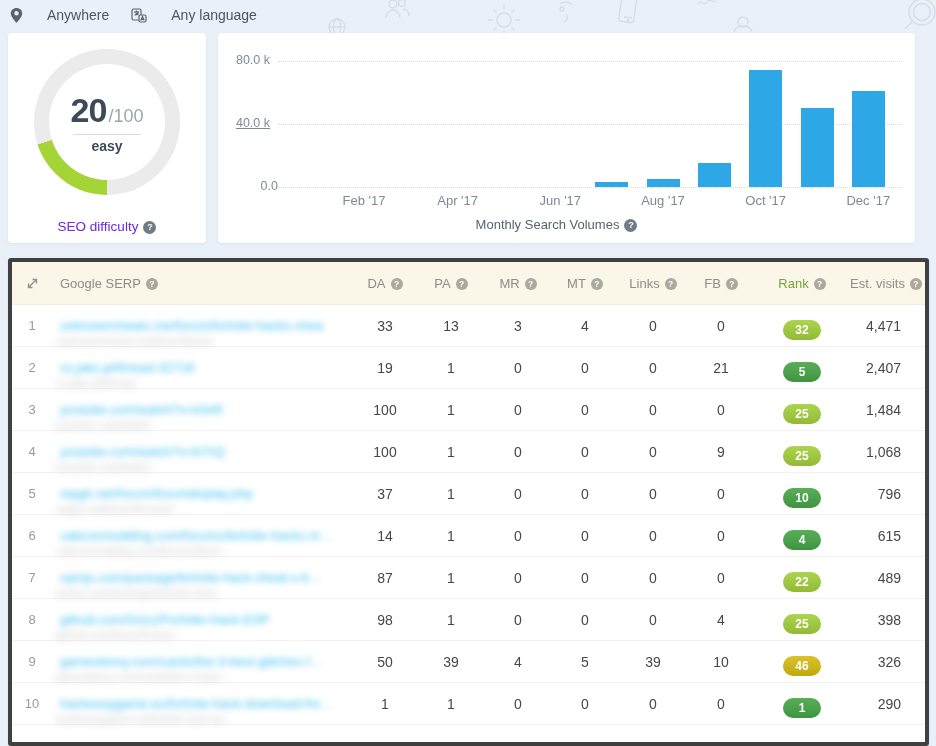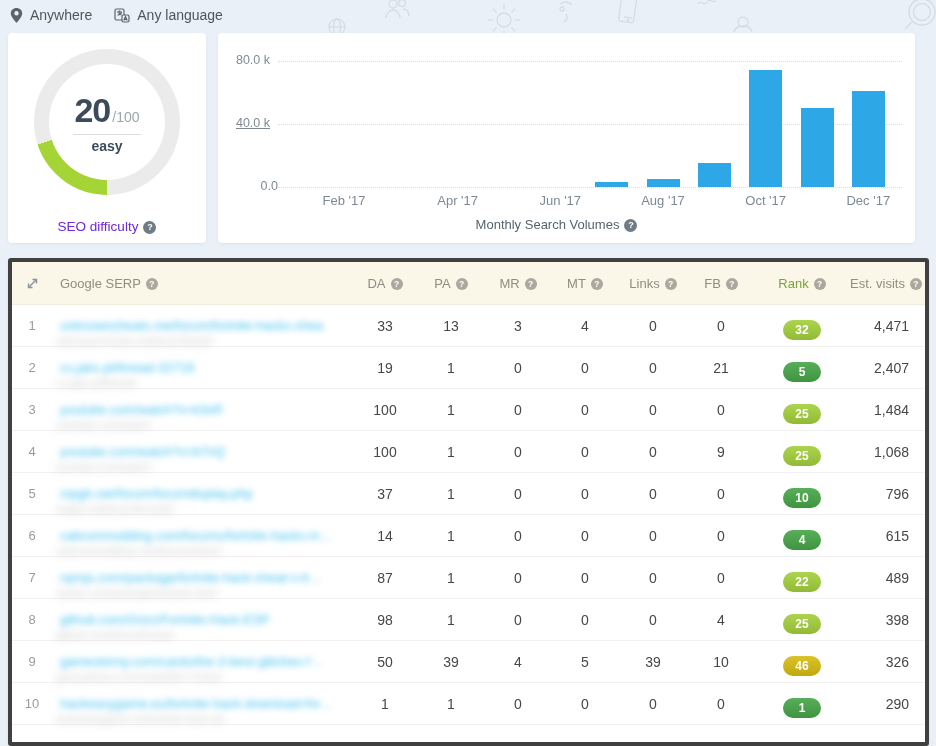--- a/index.html
+++ b/index.html
@@ -3,31 +3,31 @@
 <meta charset="utf-8">
 <style>
   html,body{margin:0;padding:0;}
   body{font-family:"Liberation Sans","DejaVu Sans",sans-serif;background:#e9f0f8;}
   .screen{position:relative;width:936px;height:746px;overflow:hidden;background:#e9f0f8;}
   .bg-ico{position:absolute;z-index:0;opacity:.75;}
   .panel{position:absolute;background:#fff;border-radius:4px;box-shadow:0 1px 3px rgba(40,60,90,.07);z-index:1;}
 
   
   .topbar{position:absolute;top:3px;left:10px;height:24px;display:flex;align-items:center;gap:22px;z-index:2;color:#4d565f;font-size:14px;}
-  .tb-item{display:flex;align-items:center;gap:7px;cursor:pointer;}
+  .tb-item{display:flex;align-items:center;gap:24px;cursor:pointer;}
 
   
   .gauge-panel{left:8px;top:33px;width:198px;height:210px;}
   .ring{position:relative;width:146px;height:146px;margin:16px auto 0;border-radius:50%;
         background:conic-gradient(from 0deg,#ebebeb 0deg 180deg,#a5d437 180deg 252deg,#ebebeb 252deg 360deg);}
   .ring::after{content:"";position:absolute;inset:15px;background:#fff;border-radius:50%;}
   .gauge-text{position:absolute;inset:0;z-index:1;display:flex;flex-direction:column;align-items:center;justify-content:center;}
   .score-line{display:flex;align-items:baseline;}
   .score{font-size:34px;font-weight:bold;color:#3c4a59;letter-spacing:-1px;}
-  .score-max{font-size:14px;color:#9aa5ad;margin-left:2px;}
+  .score-max{font-size:18px;color:#9aa5ad;margin-left:2px;}
   .gauge-div{width:68px;border-top:1px solid #dcdcdc;margin:4px 0 3px;}
   .rating{font-size:14px;font-weight:bold;color:#3c4a59;}
   .gauge-caption{position:absolute;left:0;right:0;top:186px;text-align:center;font-size:13.5px;color:#6d28d9;}
 
   
   .q{display:inline-block;width:13px;height:13px;line-height:13px;border-radius:50%;background:#6f7b85;color:#fff;
      font-size:9px;font-weight:bold;text-align:center;vertical-align:middle;margin-left:5px;cursor:pointer;}
   .q::before{content:"?";}
   .q-h{background:#aba89c;width:12px;height:12px;line-height:12px;font-size:8.5px;}
 
@@ -55,21 +55,21 @@
   .tr{position:relative;display:grid;grid-template-columns:40px 300px 66px 66px 68px 66px 70px 66px 96px 1fr;
       align-items:center;height:41px;border-bottom:1px solid #f1f1f1;background:#fff;font-size:14px;color:#474747;}
   .c-num{text-align:center;color:#9b9b9b;font-size:13px;}
   .c-url{position:relative;padding-left:8px;height:100%;display:flex;align-items:center;}
   .url{color:#3ec0f0;font-size:13px;filter:blur(3px);white-space:nowrap;overflow:hidden;max-width:292px;cursor:pointer;}
   .sub{position:absolute;left:4px;top:30px;font-size:11px;color:#c6c6c6;filter:blur(4px);white-space:nowrap;overflow:hidden;max-width:280px;z-index:2;}
   .m{text-align:center;}
   .c-rank{text-align:center;margin-top:8px;}
   .badge{display:inline-block;min-width:34px;padding:3px 2px;border-radius:11px;color:#fff;font-size:12px;font-weight:bold;text-align:center;
          background-image:linear-gradient(rgba(255,255,255,.10),rgba(0,0,0,.10));}
-  .c-est{text-align:right;padding-right:16px;}
+  .c-est{text-align:right;padding-right:24px;}
 </style>
 </head>
 <body>
 
 <div class="screen">
 
   <svg class="bg-ico" style="left:326px;top:16px" width="22" height="22" viewBox="0 0 22 22" fill="none" stroke="#ccd7e2" stroke-width="1.3">
       <circle cx="11" cy="11" r="8"></circle>
       <ellipse cx="11" cy="11" rx="3.5" ry="8"></ellipse>
       <line x1="3" y1="11" x2="19" y2="11"></line>
@@ -162,21 +162,21 @@
       </div>
     <div class="bars" id="bars">
         <div class="bar" style="left: 317.167px; height: 5px; background: rgb(45, 167, 230);"></div>
         <div class="bar" style="left: 368.5px; height: 8px; background: rgb(45, 167, 230);"></div>
         <div class="bar" style="left: 419.833px; height: 24px; background: rgb(45, 167, 230);"></div>
         <div class="bar" style="left: 471.167px; height: 117px; background: rgb(45, 167, 230);"></div>
         <div class="bar" style="left: 522.5px; height: 79px; background: rgb(45, 167, 230);"></div>
         <div class="bar" style="left: 573.833px; height: 96px; background: rgb(45, 167, 230);"></div>
       </div>
     <div class="xlabels" id="xlabels">
-        <span class="xlab" style="left: 34px;">Feb '17</span>
+        <span class="xlab" style="left: 54px;">Feb '17</span>
         <span class="xlab" style="left: 147.667px;">Apr '17</span>
         <span class="xlab" style="left: 250.333px;">Jun '17</span>
         <span class="xlab" style="left: 353px;">Aug '17</span>
         <span class="xlab" style="left: 455.667px;">Oct '17</span>
         <span class="xlab" style="left: 558.333px;">Dec '17</span>
       </div>
     <div class="chart-title">
       <span>Monthly Search Volumes</span><span class="q"></span>
     </div>
   </div>

